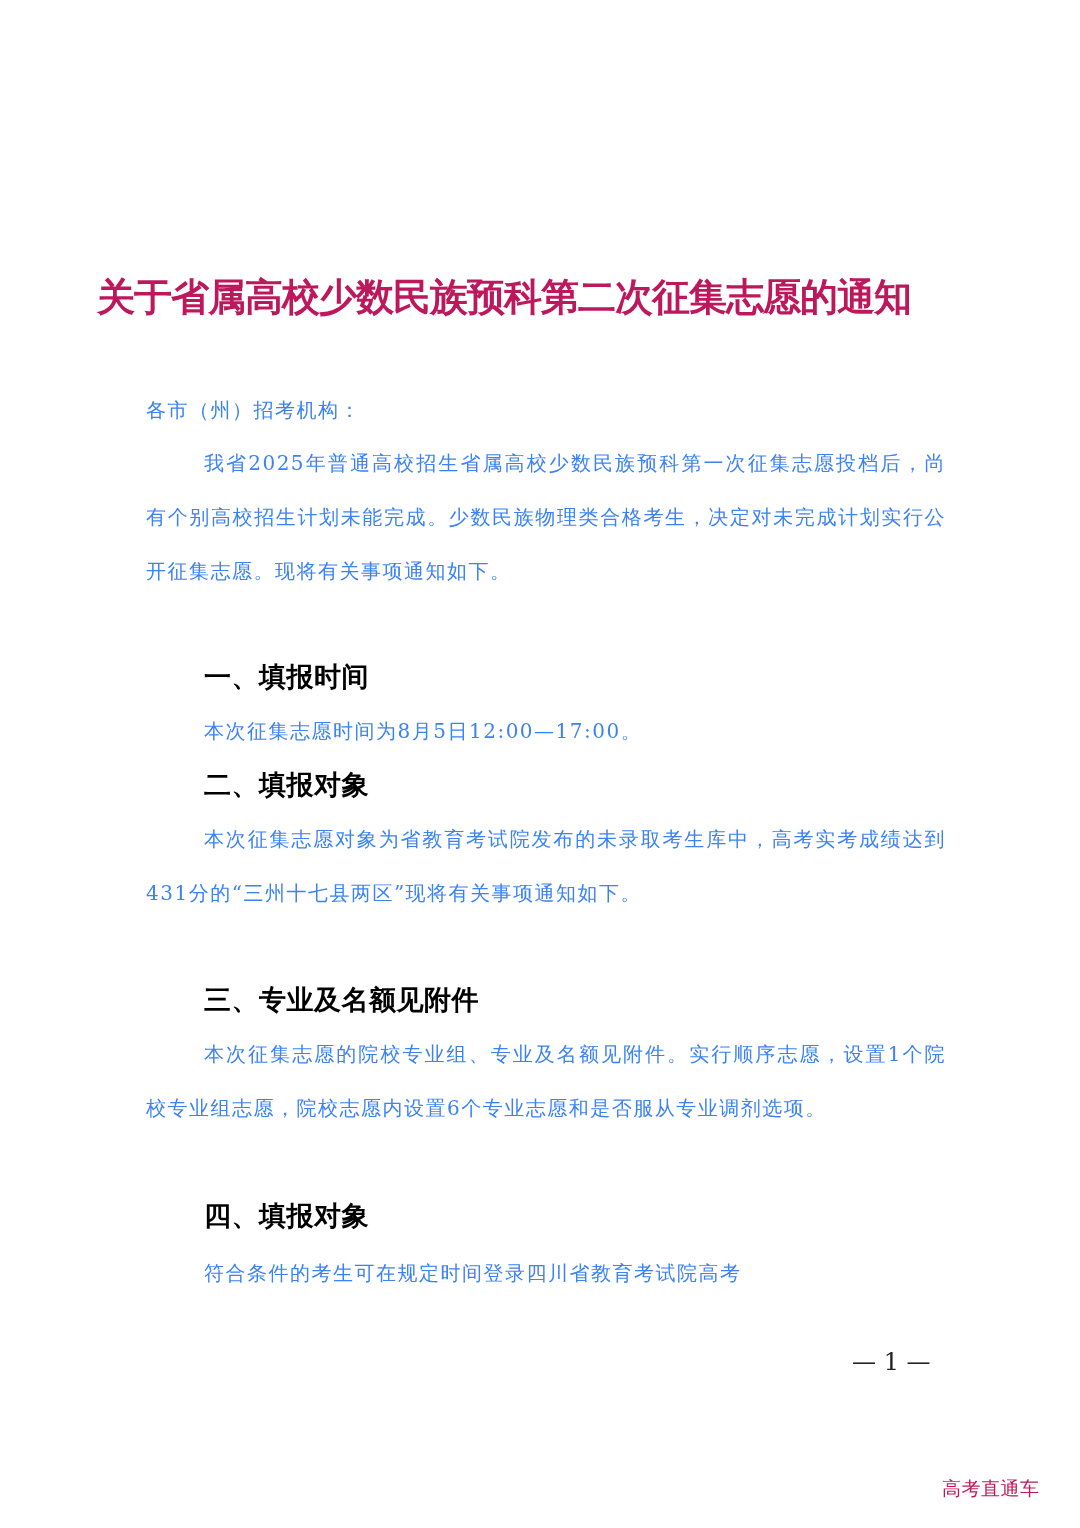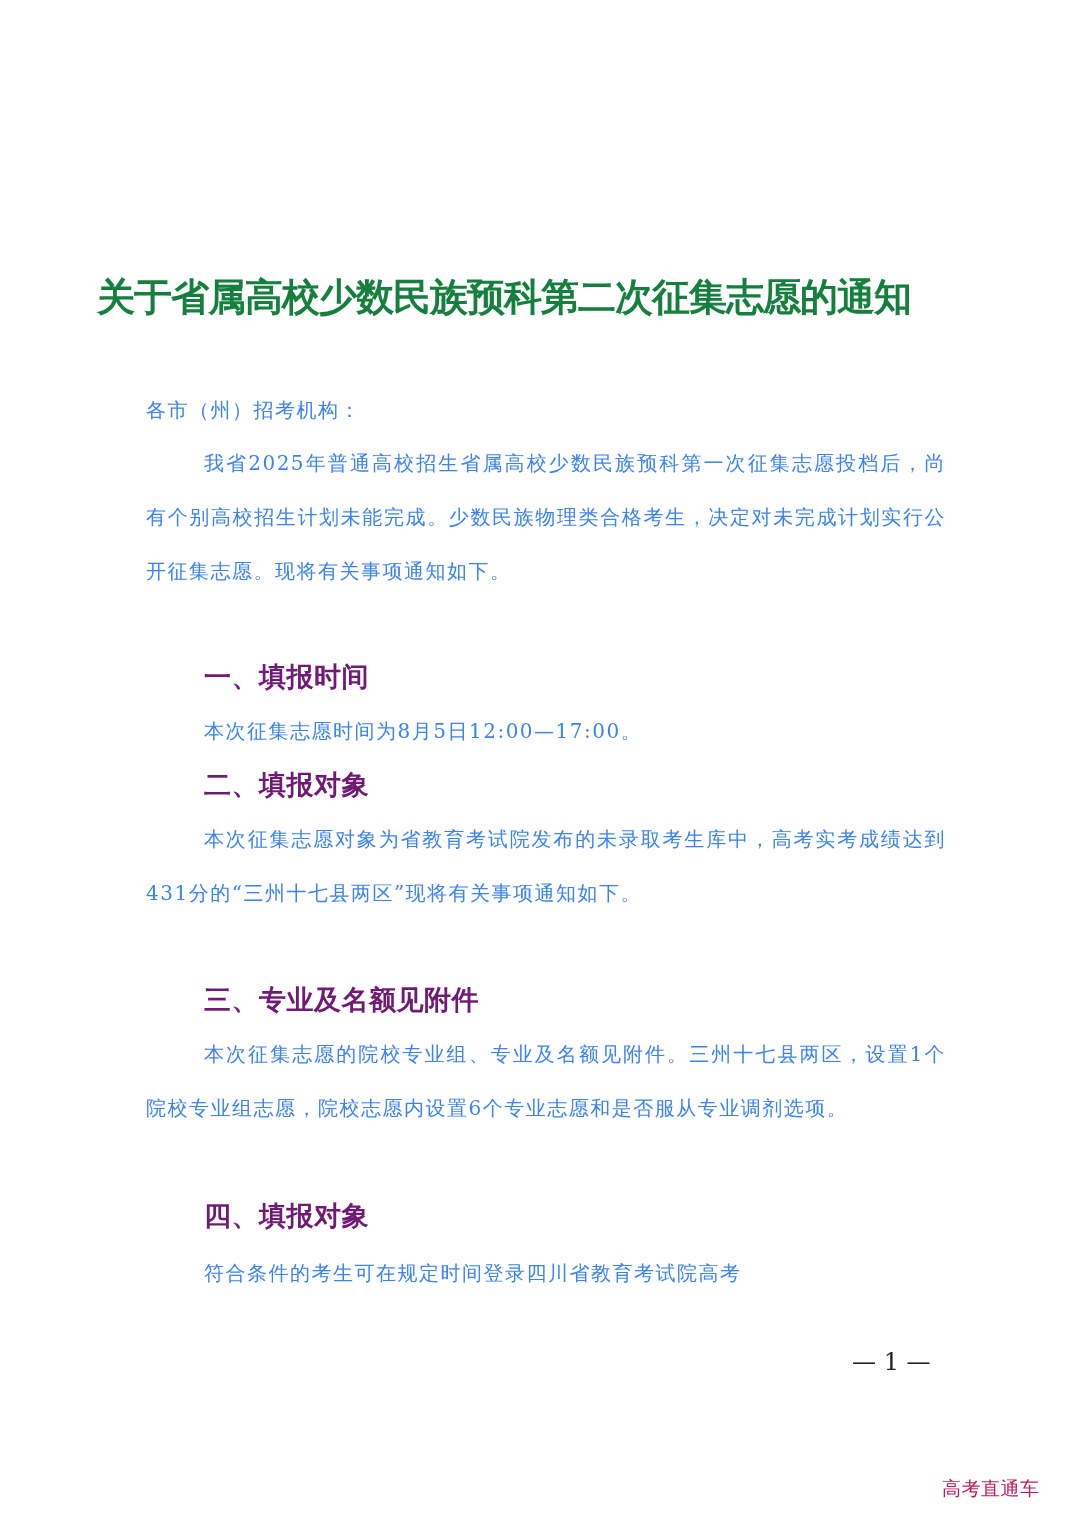--- a/index.html
+++ b/index.html
@@ -19,21 +19,21 @@
       position: absolute;
       left: 0;
       width: 1008px;
       top: 272px;
       text-align: center;
       font-size: 38px;
       font-weight: bold;
       letter-spacing: -1px;
       font-family: "DejaVu Serif", "Liberation Serif", serif;
       line-height: 50px;
-      color: #15803d;
+      color: #be185d;
     }
     .body-text {
       position: absolute;
       left: 146px;
       width: 800px;
       font-size: 20px;
       line-height: 54px;
       font-family: "DejaVu Serif", "Liberation Serif", serif;
       color: #3b82f6;
       letter-spacing: 1.5px;
@@ -49,21 +49,21 @@
     .p4 { top: 1027px; }
     .h4 { top: 1189px; }
     .p5 { top: 1246px; }
     .heading {
       position: absolute;
       left: 204px;
       font-size: 27px;
       font-weight: bold;
       line-height: 54px;
       font-family: "DejaVu Sans", "Liberation Sans", sans-serif;
-      color: #701a75;
+      color: #000000;
       letter-spacing: 0.5px;
     }
     .page-number {
       position: absolute;
       top: 1342px;
       left: 852px;
       font-size: 24px;
       font-family: "DejaVu Serif", "Liberation Serif", serif;
       color: #222;
       line-height: 40px;
@@ -89,21 +89,21 @@
 
   <div class="body-text para p1">我省2025年普通高校招生省属高校少数民族预科第一次征集志愿投档后，尚有个别高校招生计划未能完成。少数民族物理类合格考生，决定对未完成计划实行公开征集志愿。现将有关事项通知如下。</div>
 
   <div class="heading h1">一、填报时间</div>
   <div class="body-text para p2">本次征集志愿时间为8月5日12:00—17:00。</div>
 
   <div class="heading h2">二、填报对象</div>
   <div class="body-text para p3">本次征集志愿对象为省教育考试院发布的未录取考生库中，高考实考成绩达到431分的“三州十七县两区”现将有关事项通知如下。</div>
 
   <div class="heading h3">三、专业及名额见附件</div>
-  <div class="body-text para p4">本次征集志愿的院校专业组、专业及名额见附件。三州十七县两区，设置1个院校专业组志愿，院校志愿内设置6个专业志愿和是否服从专业调剂选项。</div>
+  <div class="body-text para p4">本次征集志愿的院校专业组、专业及名额见附件。实行顺序志愿，设置1个院校专业组志愿，院校志愿内设置6个专业志愿和是否服从专业调剂选项。</div>
 
   <div class="heading h4">四、填报对象</div>
   <div class="body-text para p5">符合条件的考生可在规定时间登录四川省教育考试院高考</div>
 
   <div class="page-number">— 1 —</div>
 </div>
 
 <div class="watermark">高考直通车</div>
 
 </body></html>

